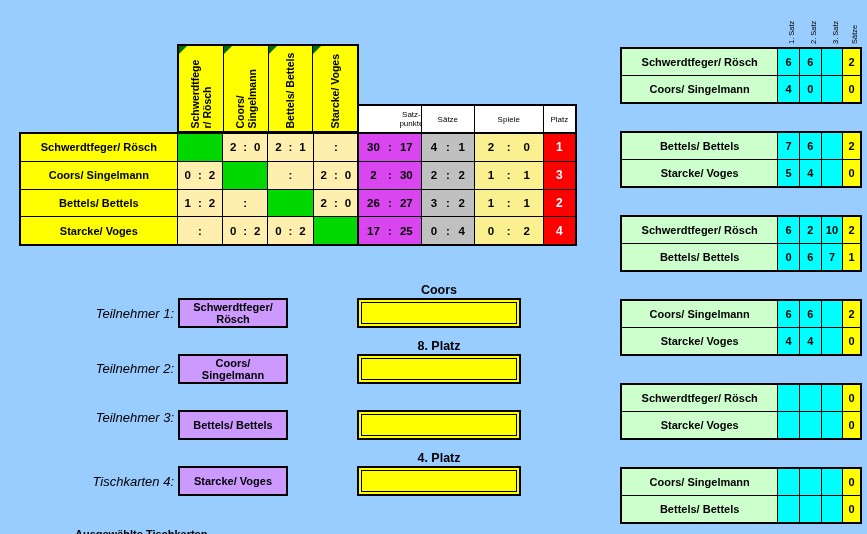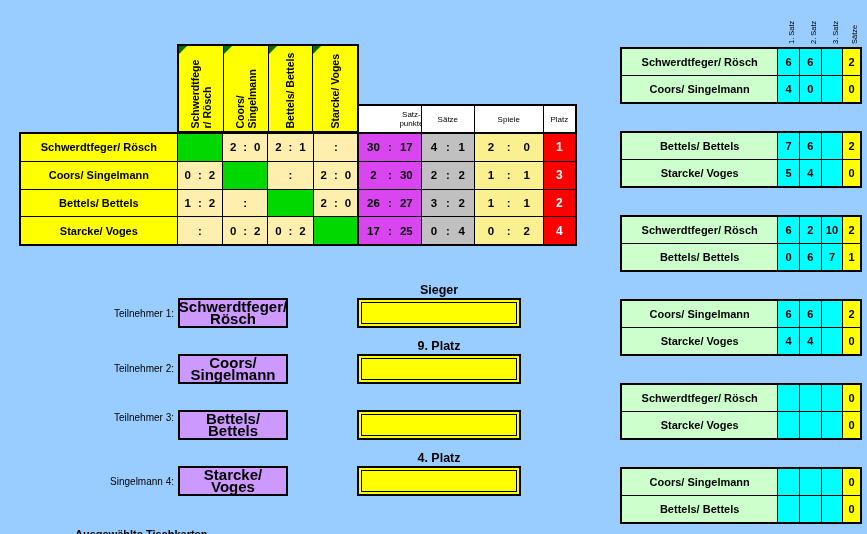--- a/index.html
+++ b/index.html
@@ -39,25 +39,25 @@
   .saet{background:#C0C0C0;}
   .spie{background:#FBF08F;}
   .platz{background:#FF0000;color:#FFF;font-size:12px;font-weight:bold;}
 
   .score{display:flex;align-items:center;width:100%;height:100%;font-size:11.5px;font-weight:bold;}
   .score .sl,.score .sr{flex:1;text-align:center;}
   .score .sc{flex:0 0 auto;}
 
   
   .tlabel{position:absolute;left:60px;width:114px;height:30px;
-    display:flex;align-items:center;justify-content:flex-end;font-size:10px;}
+    display:flex;align-items:center;justify-content:flex-end;font-size:13px;font-style:italic;}
   .pbox{position:absolute;left:178px;width:110px;height:30px;background:#CC99FF;
     border:2px solid #000;box-sizing:border-box;
     display:flex;align-items:center;justify-content:center;
-    font-size:15px;font-weight:bold;line-height:12.5px;white-space:pre-line;text-align:center;}
+    font-size:11px;font-weight:bold;line-height:12.5px;white-space:pre-line;text-align:center;}
 
   
   .mid-h{position:absolute;left:357px;width:164px;text-align:center;
     font-size:12.5px;font-weight:bold;}
   .ybox{position:absolute;left:357px;width:164px;height:30px;background:#FFFF00;
     border:2px solid #000;box-sizing:border-box;padding:2px;}
   .ybox .in{width:100%;height:100%;border:1px solid #000;box-sizing:border-box;}
 
   
   .sheet{left:620px;width:242px;height:57px;
@@ -259,28 +259,28 @@
 </div>
 
 <div class="tlabel" style="top:298px">Teilnehmer 1:</div>
 <div class="pbox" style="top:298px">Schwerdtfeger/
 Rösch</div>
 <div class="tlabel" style="top:353px">Teilnehmer 2:</div>
 <div class="pbox" style="top:354px">Coors/
 Singelmann</div>
 <div class="tlabel" style="top:402px">Teilnehmer 3:</div>
 <div class="pbox" style="top:410px">Bettels/ Bettels</div>
-<div class="tlabel" style="top:466px">Singelmann 4:</div>
+<div class="tlabel" style="top:466px">Tischkarten 4:</div>
 <div class="pbox" style="top:466px">Starcke/ Voges</div>
 
-<div class="mid-h" style="top:283px">Sieger</div>
+<div class="mid-h" style="top:283px">Coors</div>
 <div class="ybox" style="top:298px">
     <div class="in"></div>
   </div>
-<div class="mid-h" style="top:339px">9. Platz</div>
+<div class="mid-h" style="top:339px">8. Platz</div>
 <div class="ybox" style="top:354px">
     <div class="in"></div>
   </div>
 <div class="mid-h" style="top:413px">3. Platz</div>
 <div class="ybox" style="top:410px">
     <div class="in"></div>
   </div>
 <div class="mid-h" style="top:451px">4. Platz</div>
 <div class="ybox" style="top:466px">
     <div class="in"></div>

